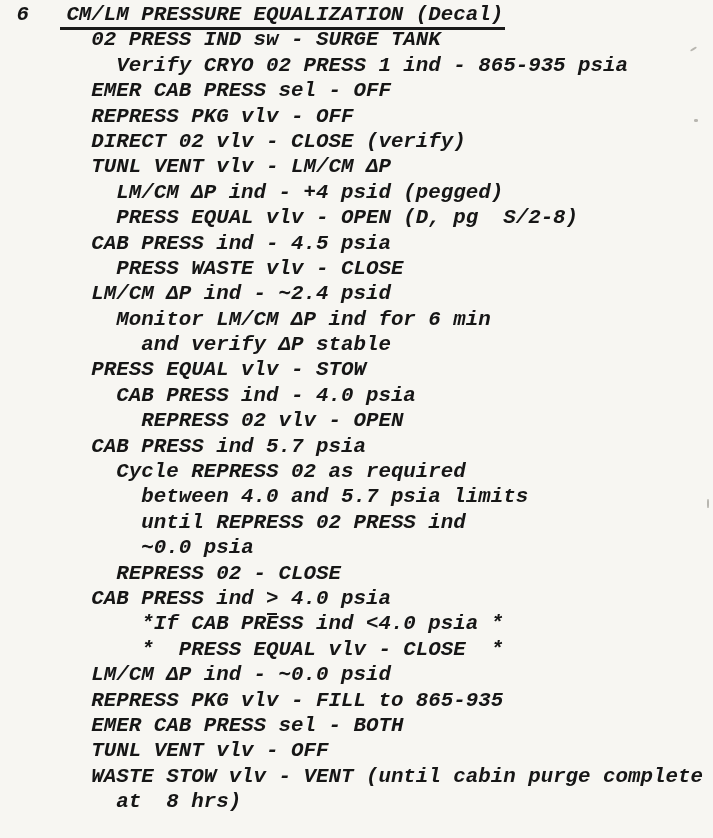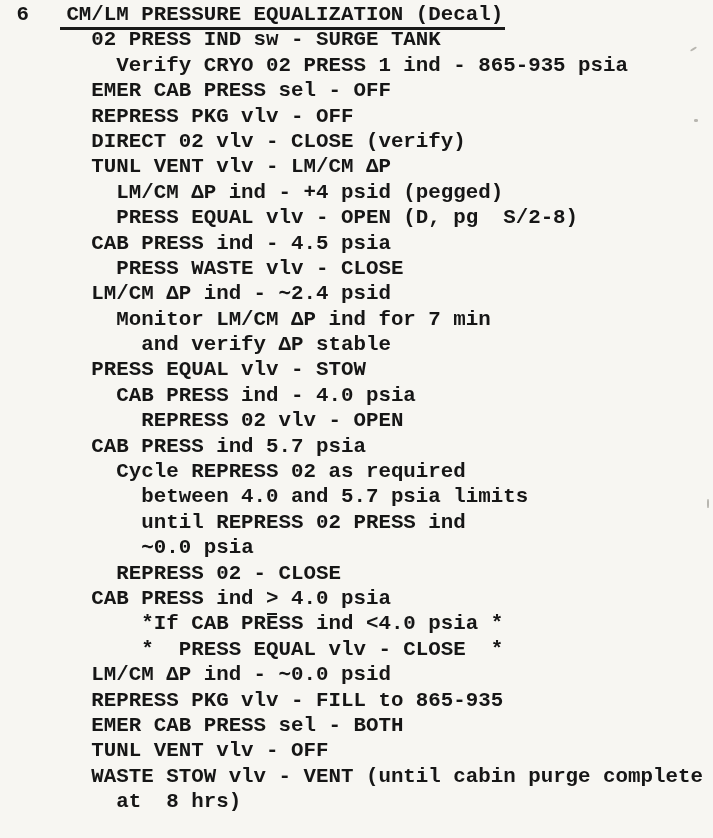--- a/index.html
+++ b/index.html
@@ -16,20 +16,21 @@
     position: relative;
     box-sizing: border-box;
     width: 713px;
     height: 838px;
     padding: 2px 0 0 4px;
     font-family: "Liberation Mono", "DejaVu Sans Mono", monospace;
     font-weight: 700;
     font-size: 20.8px;
     line-height: 25.4px;
     color: #161616;
+    font-style: italic;
     -webkit-font-smoothing: antialiased;
   }
   .ln {
     white-space: pre;
     height: 25.4px;
   }
   .ind0 { padding-left: 7ch; }
   .ind1 { padding-left: 9ch; }
   .ind2 { padding-left: 11ch; }
   .header-line { padding-left: 1ch; white-space: pre; height: 25.4px; }
@@ -78,21 +79,21 @@
       <div class="ln ind1">Verify CRYO 02 PRESS 1 ind - 865-935 psia</div>
       <div class="ln ind0">EMER CAB PRESS sel - OFF</div>
       <div class="ln ind0">REPRESS PKG vlv - OFF</div>
       <div class="ln ind0">DIRECT 02 vlv - CLOSE (verify)</div>
       <div class="ln ind0">TUNL VENT vlv - LM/CM ΔP</div>
       <div class="ln ind1">LM/CM ΔP ind - +4 psid (pegged)</div>
       <div class="ln ind1">PRESS EQUAL vlv - OPEN (D, pg  S/2-8)</div>
       <div class="ln ind0">CAB PRESS ind - 4.5 psia</div>
       <div class="ln ind1">PRESS WASTE vlv - CLOSE</div>
       <div class="ln ind0">LM/CM ΔP ind - ∼2.4 psid</div>
-      <div class="ln ind1">Monitor LM/CM ΔP ind for 7 min</div>
+      <div class="ln ind1">Monitor LM/CM ΔP ind for 6 min</div>
       <div class="ln ind2">and verify ΔP stable</div>
       <div class="ln ind0">PRESS EQUAL vlv - STOW</div>
       <div class="ln ind1">CAB PRESS ind - 4.0 psia</div>
       <div class="ln ind2">REPRESS 02 vlv - OPEN</div>
       <div class="ln ind0">CAB PRESS ind 5.7 psia</div>
       <div class="ln ind1">Cycle REPRESS 02 as required</div>
       <div class="ln ind2">between 4.0 and 5.7 psia limits</div>
       <div class="ln ind2">until REPRESS 02 PRESS ind</div>
       <div class="ln ind2">∼0.0 psia</div>
       <div class="ln ind1">REPRESS 02 - CLOSE</div>

